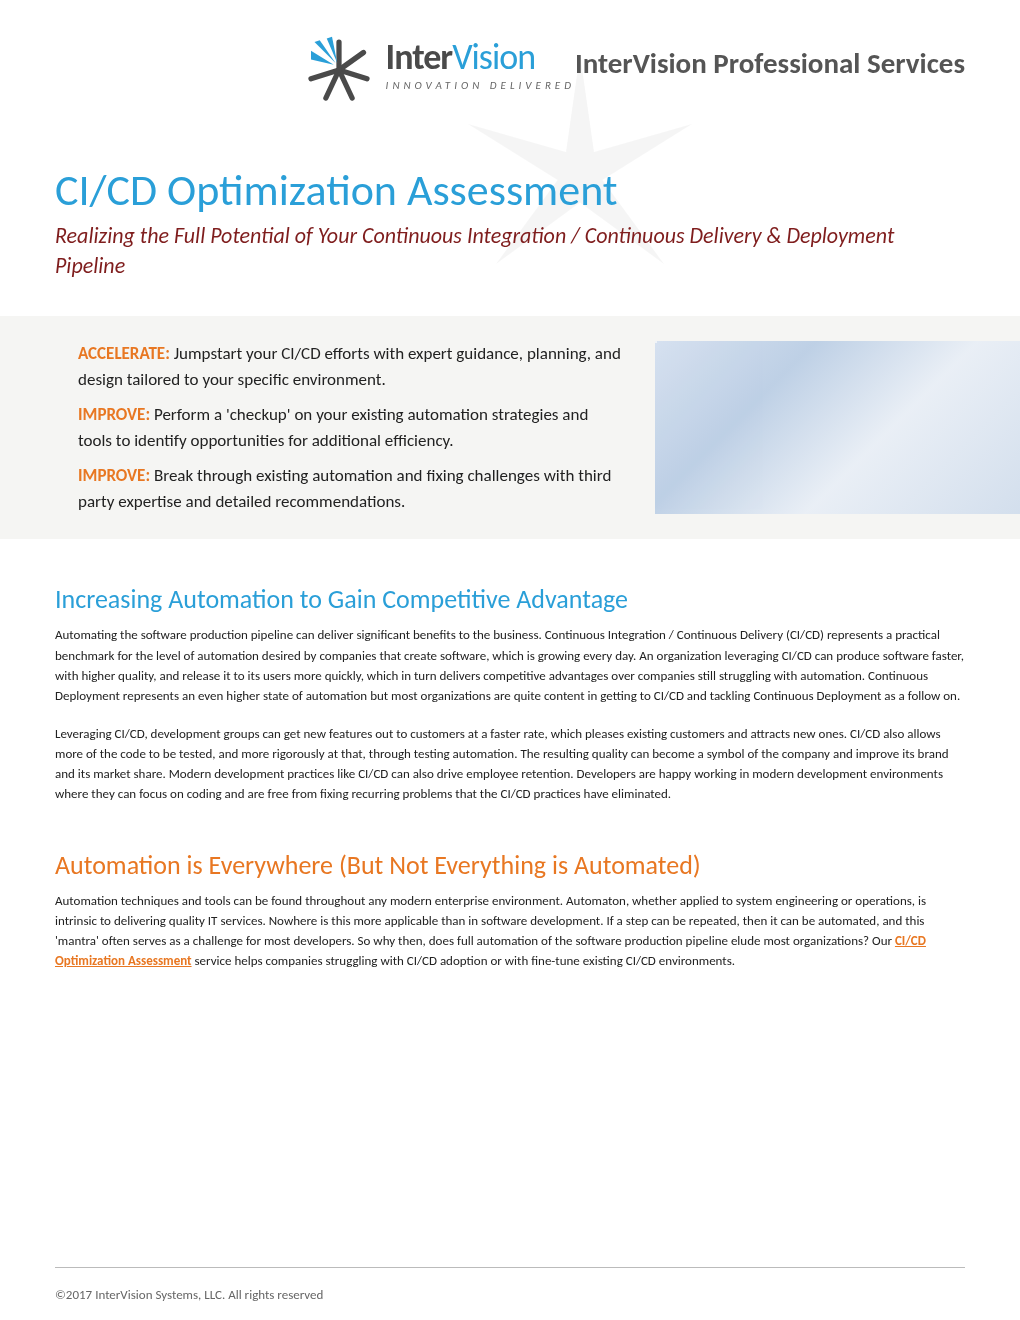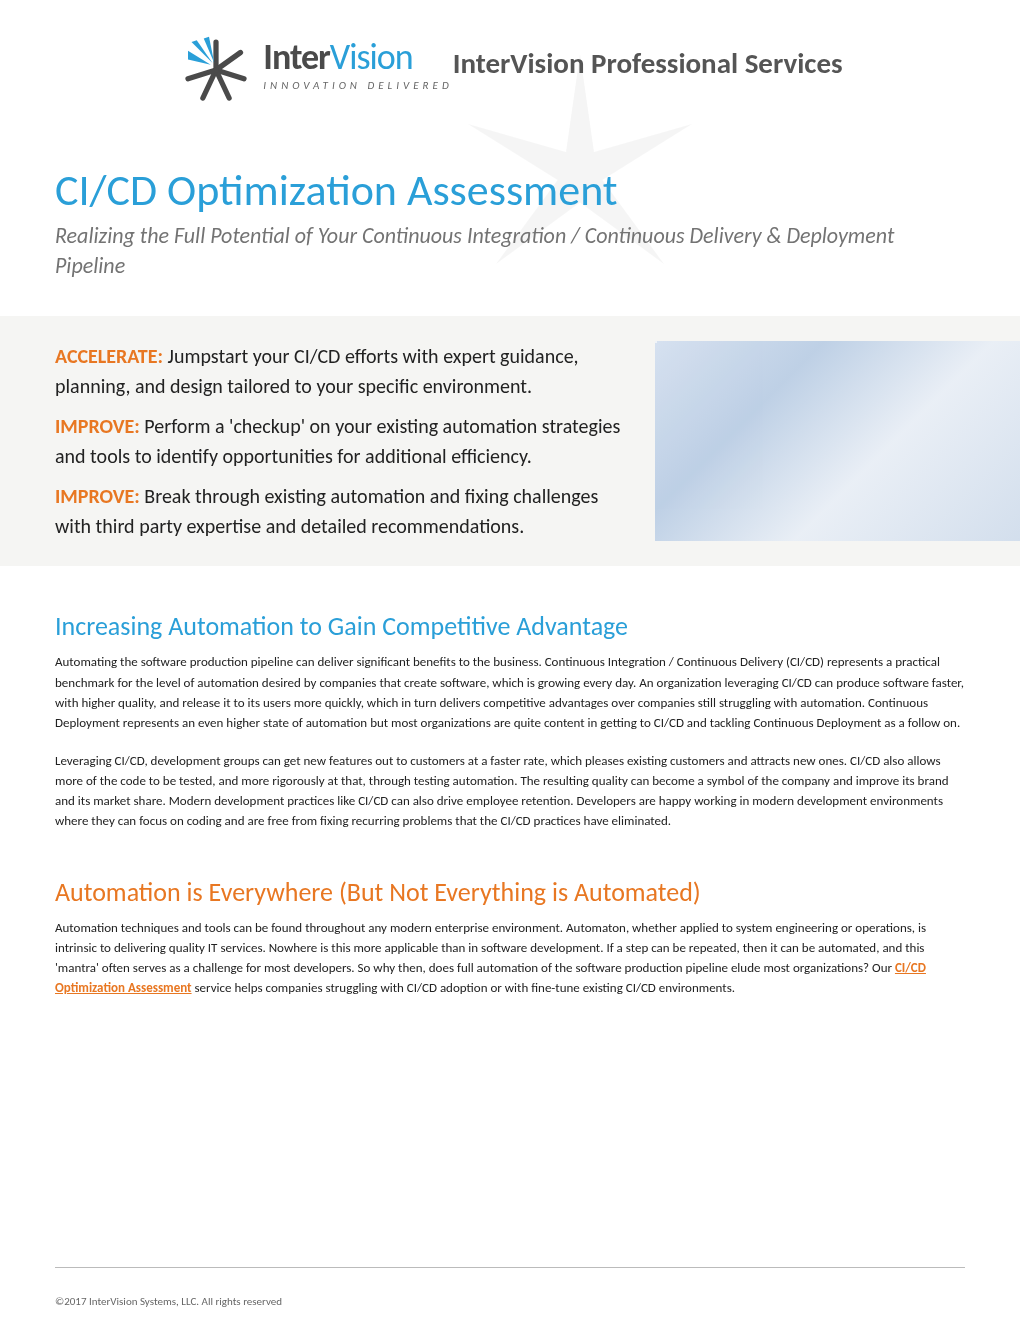--- a/index.html
+++ b/index.html
@@ -15,61 +15,61 @@
     }
     .bg-watermark {
       position: absolute;
       top: 40px; right: 300px;
       width: 280px; height: 280px;
       opacity: 0.05;
       z-index: 0;
     }
     .header {
       display: flex;
-      justify-content: center;
+      justify-content: flex-end;
       align-items: flex-start;
       position: relative;
       z-index: 2;
     }
     .logo-wrap { display: flex; align-items: flex-start; gap: 8px; }
     .logo-icon { width: 78px; height: 70px; flex-shrink: 0; }
     .logo-text { display: flex; flex-direction: column; margin-top: 4px;}
     .logo-name { font-size: 36px; font-weight: 600; color: #4a4a4a; letter-spacing: -1px; line-height:1;}
     .logo-name .vision { color: #2a9fd8; font-weight: 400; }
     .logo-tag { font-size: 11px; letter-spacing: 4px; color: #666; font-style: italic; margin-top: 4px;}
     .header-right { font-size: 29px; color: #555; font-weight: 700; margin-top: 10px; }
     .main-title { font-size: 44px; color: #2a9fd8; font-weight: 300; margin-top: 58px; position:relative; z-index:2;}
-    .subtitle { font-size: 22px; color: #737373; font-style: italic; font-weight: 400; margin-top: 4px; line-height:1.35; position:relative; z-index:2;}
+    .subtitle { font-size: 22px; color: #7f1d1d; font-style: italic; font-weight: 400; margin-top: 4px; line-height:1.35; position:relative; z-index:2;}
     .highlight-band {
       background: #f5f5f3;
       margin: 36px -55px 0 -55px;
       padding: 25px 0 25px 55px;
       display: flex;
       position: relative;
       z-index:2;
     }
     .highlight-left { width: 570px; }
-    .highlight-item { font-size: 20px; line-height: 1.5; margin-bottom: 10px; color:#222;}
+    .highlight-item { font-size: 17px; line-height: 1.5; margin-bottom: 10px; color:#222;margin-left:23px;}
     .highlight-item:last-child { margin-bottom: 0;}
     .highlight-key { color: #e87722; font-weight: 700; }
     .highlight-right {
       flex: 1;
       margin-left: 30px;
       background: linear-gradient(135deg,#d3dff0 0%, #b8cce4 30%, #e8eef6 60%, #cfdcec 100%);
       position: relative;
       opacity:0.9;
     }
     .highlight-right::before, .highlight-right::after {
       content:''; position:absolute; border:1px solid rgba(255,255,255,0.4);
     }
     .section-h { font-size: 26px; color: #2a9fd8; font-weight: 300; margin-top: 44px; margin-bottom: 10px;}
     .section-h.orange { color: #e87722; }
     .body-p { font-size: 13px; line-height: 1.55; color: #222; margin-bottom: 18px;}
     .body-p .strong-link { color: #e87722; font-weight: 700; text-decoration: underline;}
-    .footer { position: absolute; bottom: 12px; left: 55px; font-size: 11px; color: #666;}
+    .footer { position: absolute; bottom: 18px; left: 55px; font-size: 13px; color: #666;}
     .footer-line { position:absolute; bottom:52px; left:55px; right:55px; height:1px; background:#bbb;}
   </style>
 </head>
 <body>
 
 <svg class="bg-watermark" viewBox="0 0 100 100">
   <g fill="#555">
       <path d="M50 5 L55 40 L90 30 L58 50 L80 80 L50 58 L20 80 L42 50 L10 30 L45 40 Z"></path>
     </g>
 </svg>

